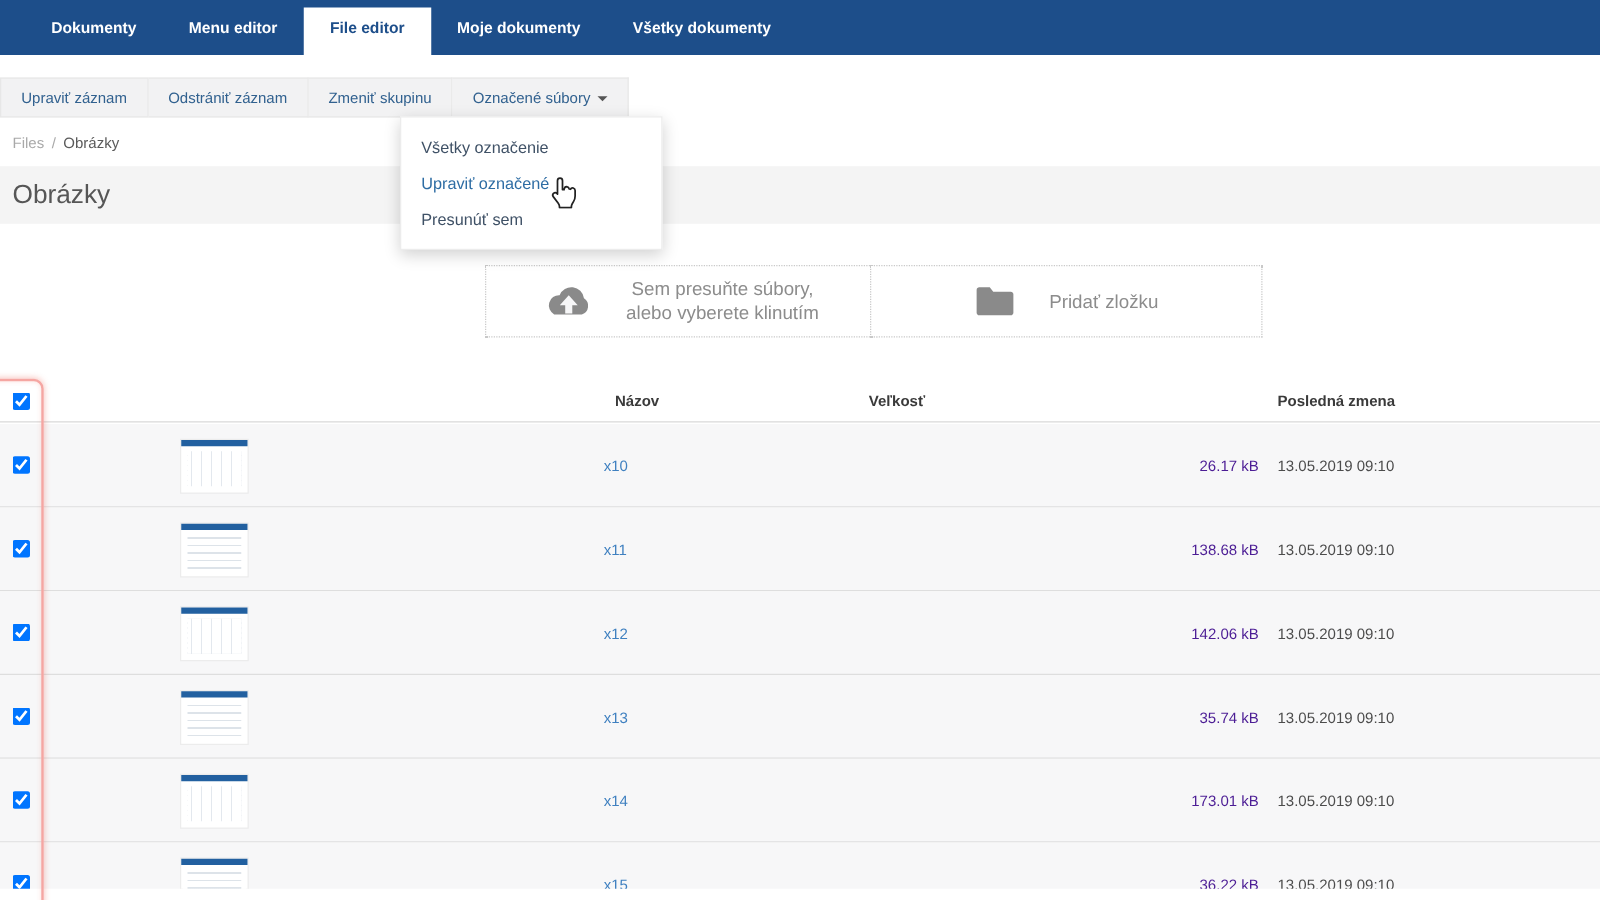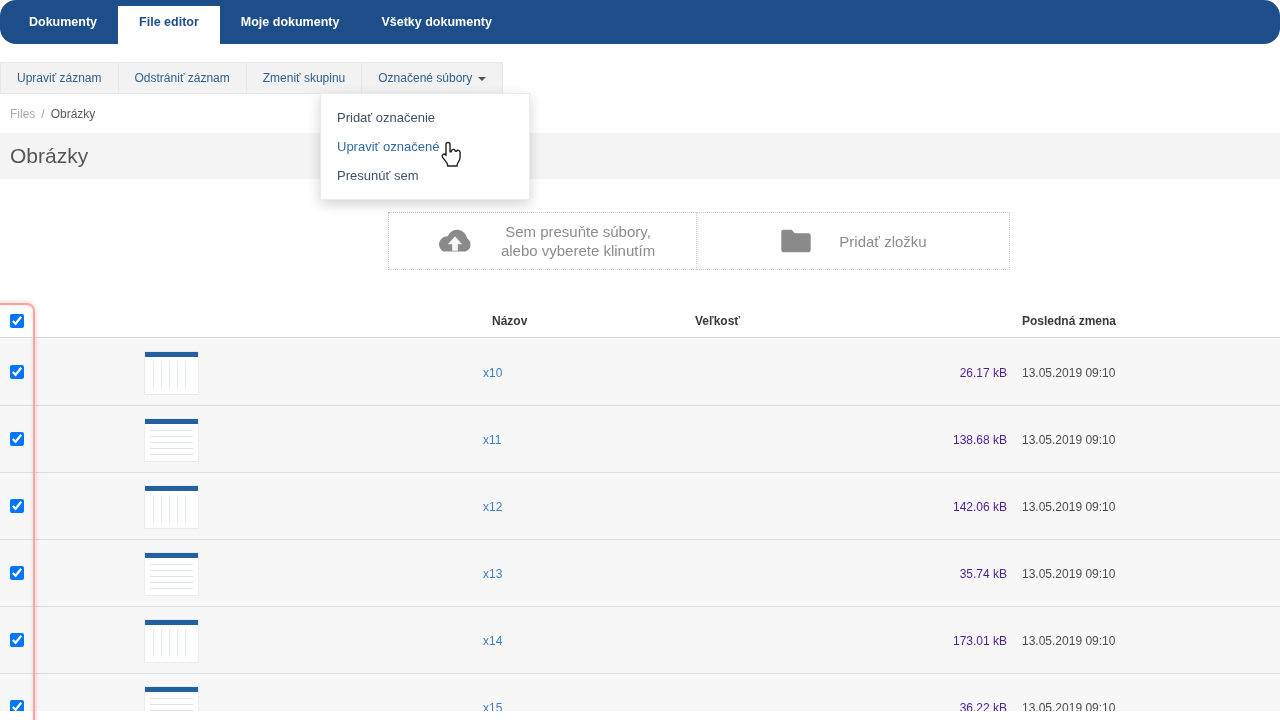--- a/index.html
+++ b/index.html
@@ -2,21 +2,21 @@
 <html><head>
 <meta charset="utf-8">
 <style>
   * { margin:0; padding:0; box-sizing:border-box; }
   html,body { width:1280px; height:720px; overflow:hidden; background:#fff;
               font-family:"Liberation Sans", sans-serif; }
   .screen { position:relative; width:1280px; height:720px; background:#fff; overflow:hidden; }
 
   
   .navbar { position:absolute; top:0; left:0; right:0; height:44px; background:#1d4e8a;
-            display:flex; padding-left:8px; z-index:3;border-radius:16px; }
+            display:flex; padding-left:20px; z-index:3; }
   .nav-item { color:#fff; font-size:12.5px; font-weight:bold; padding:0 21px;
               line-height:44px; cursor:pointer; white-space:nowrap; }
   .nav-item.active { background:#fff; color:#1d4e8a; height:44px; line-height:32px; margin-top:6px; }
 
   
   .toolbar { position:absolute; top:62px; left:0; display:flex; z-index:2; }
   .tb-btn { background:#f2f2f3; border:1px solid #e7e7e7; border-left:none; color:#31618f;
             font-size:12px; padding:0 16px; height:32px; line-height:30px; cursor:pointer;
             white-space:nowrap; }
   .tb-btn:first-child { border-left:1px solid #e7e7e7; }
@@ -79,20 +79,21 @@
 </style>
 </head>
 <body>
 
 <div class="screen">
 
   <nav class="navbar">
 
       <div class="nav-item">Dokumenty</div>
 
+      <div class="nav-item">Menu editor</div>
 
       <div class="nav-item active">File editor</div>
 
       <div class="nav-item">Moje dokumenty</div>
 
       <div class="nav-item">Všetky dokumenty</div>
 
   </nav>
 
   <div class="toolbar">
@@ -189,21 +190,21 @@
         <div class="cell-size">36.22 kB</div>
         <div class="cell-date">13.05.2019 09:10</div>
       </div>
 
   </div>
 
   <div class="selection-outline"></div>
 
   <div class="dropdown">
 
-      <div class="dd-item">Pridať označenie</div>
+      <div class="dd-item">Všetky označenie</div>
 
       <div class="dd-item hovered">Upraviť označené</div>
 
       <div class="dd-item">Presunúť sem</div>
 
   </div>
 
   <svg class="cursor-hand" width="25" height="28" viewBox="0 0 24 28">
     <path d="M9.5 5.5c0-1.1.9-2 2-2s2 .9 2 2v7.2l1.2.1.3-1c.3-1 1.4-1.6 2.4-1.3.8.2 1.3.9 1.4 1.7l1.1.2c.4-.8 1.3-1.2 2.2-1 .9.3 1.5 1.1 1.5 2v4.4c0 1.5-.4 3-1.2 4.3l-1.1 1.9c-.4.7-.7 1.6-.7 2.4v.6h-9.5v-.6c0-1-.4-2-1-2.8l-4-5.3c-.6-.8-.5-1.9.2-2.6.8-.7 2-.7 2.7.1l.5.5z" fill="#fff" stroke="#222" stroke-width="1.4" stroke-linejoin="round"></path>
   </svg>

